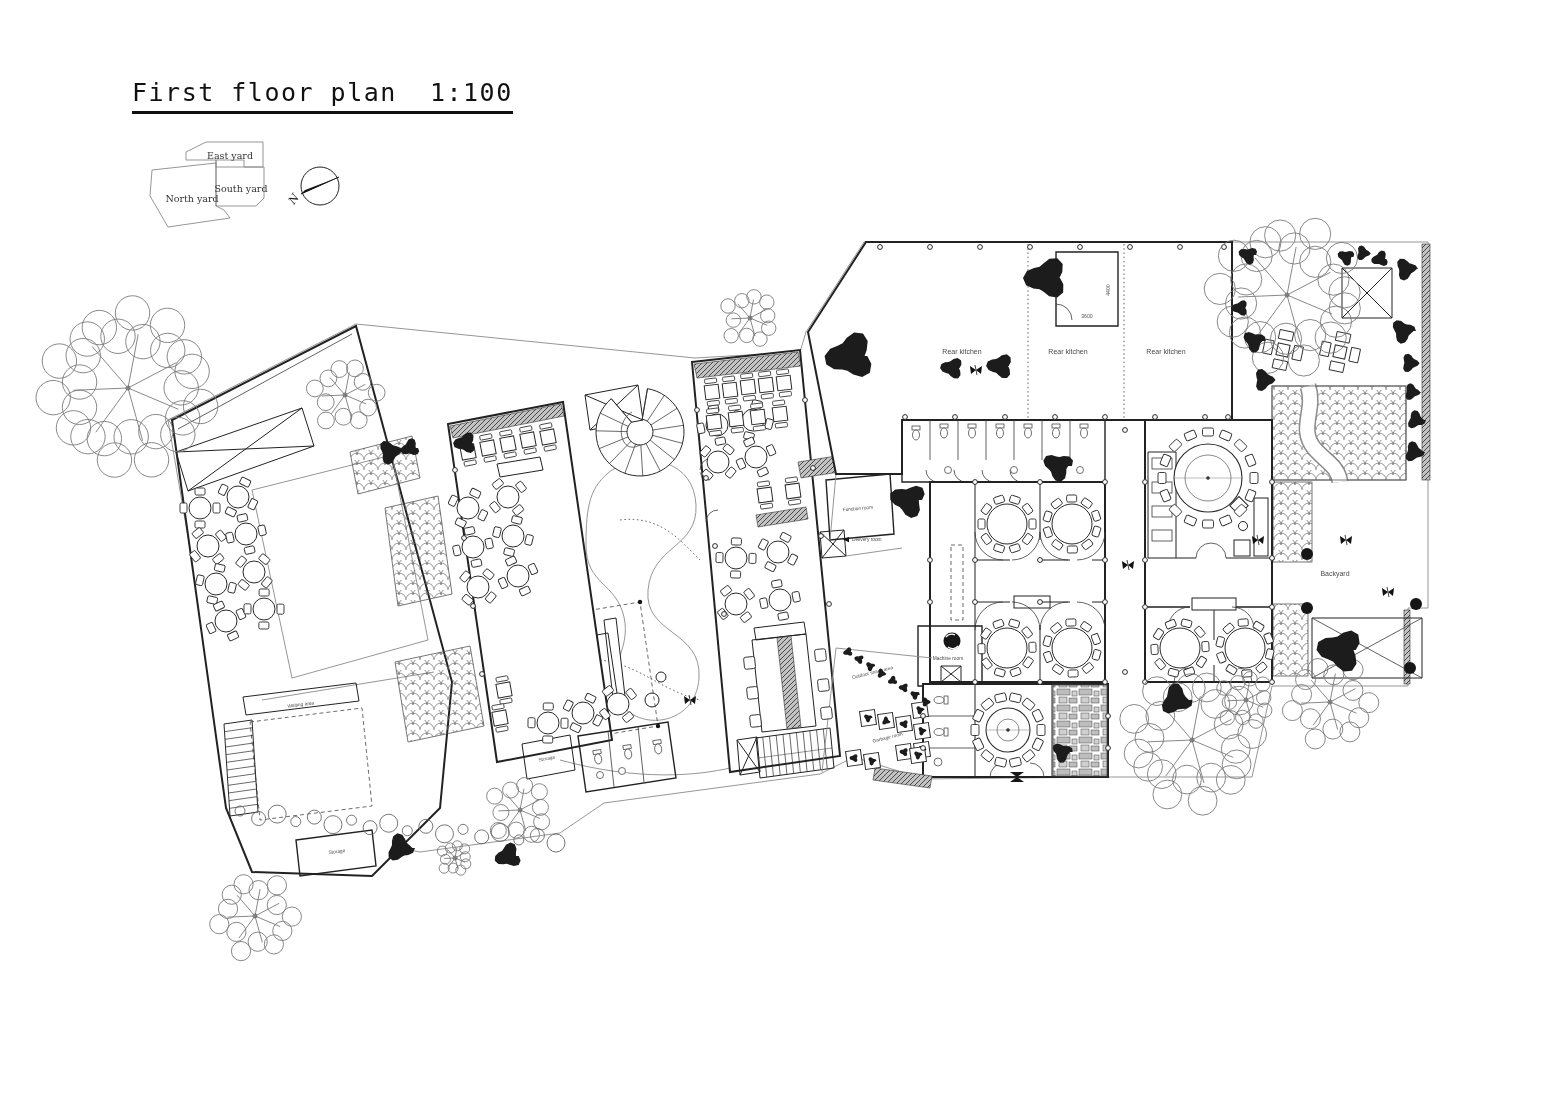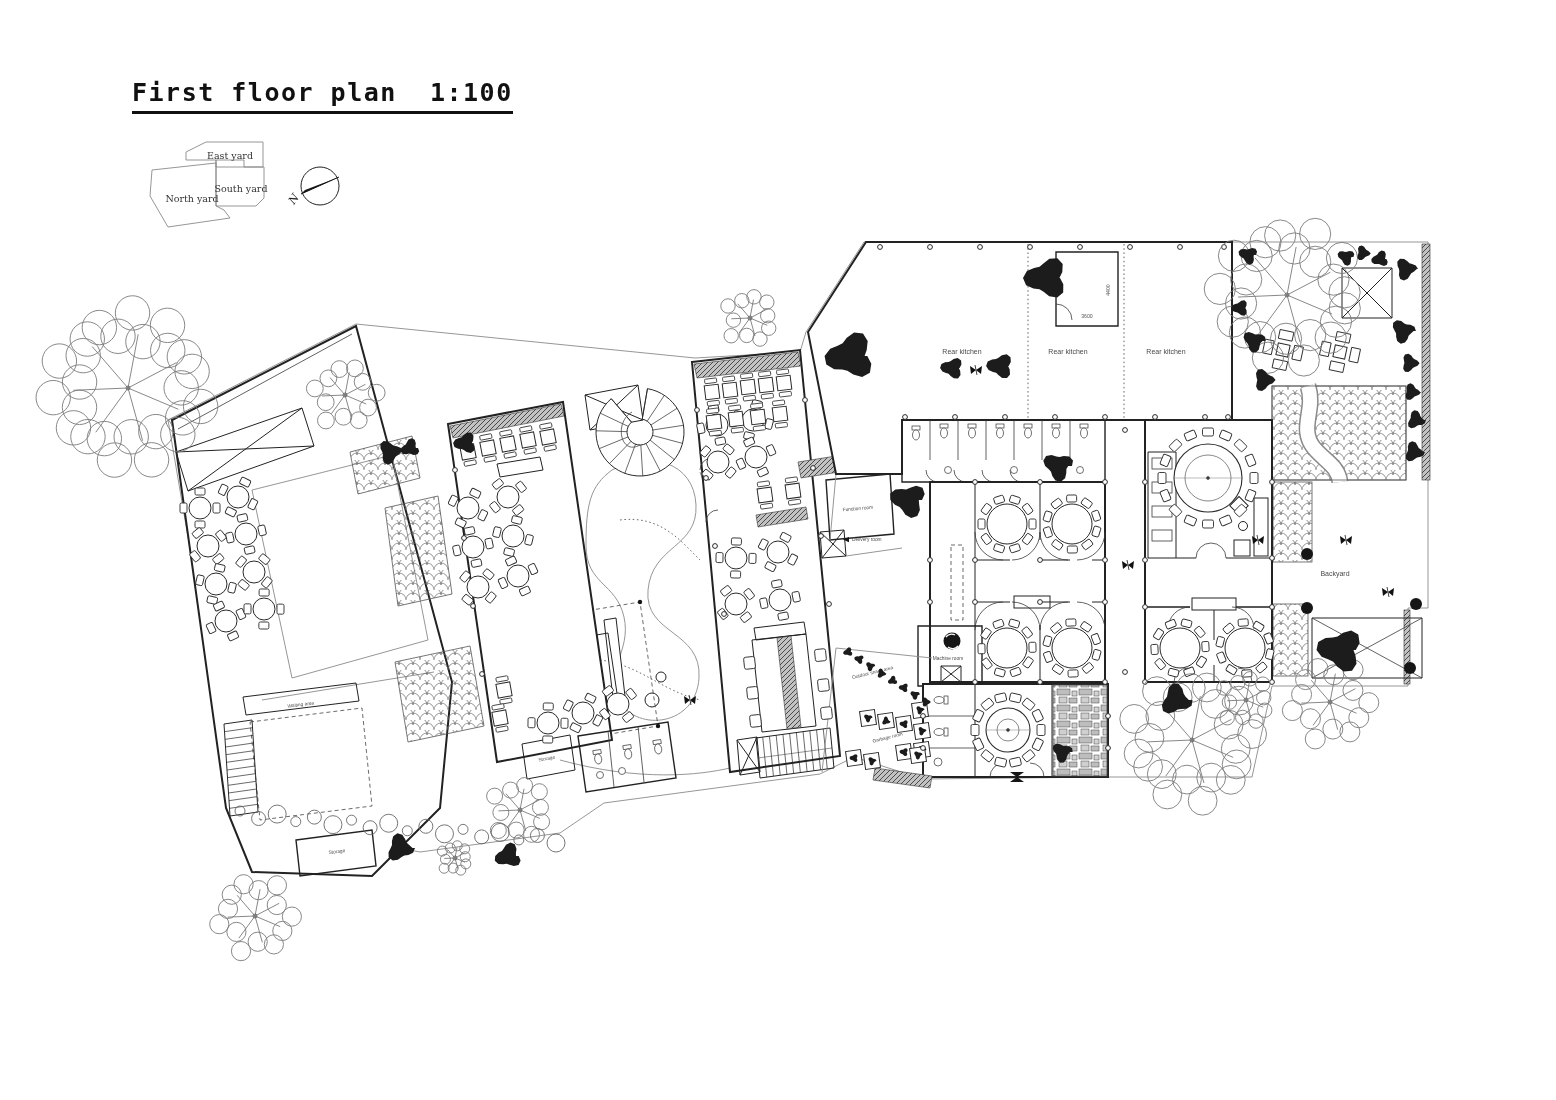--- a/index.html
+++ b/index.html
@@ -1,20 +1,20 @@
 <!DOCTYPE html>
 <html style="--ink: #222222; --label: #4a4a4a; --light: #8a8a8a; --paper: #ffffff;"><head>
 <meta charset="utf-8">
 <style>
   :root{ --ink:#222; --label:#4a4a4a; --light:#8a8a8a; --paper:#fff; }
   html,body{margin:0;padding:0;background:var(--paper);}
   #stage{position:relative;width:1556px;height:1100px;background:var(--paper);overflow:hidden;
          font-family:"Liberation Sans",sans-serif;}
   .title{position:absolute;left:132px;top:78px;font-family:"DejaVu Sans Mono",monospace;
-         font-size:25px;font-weight:bold;letter-spacing:1.5px;color:#111;
+         font-size:25px;font-weight:normal;letter-spacing:1.5px;color:#111;
          border-bottom:3.5px solid #111;padding-bottom:4px;white-space:pre;}
   svg{position:absolute;left:0;top:0;}
   svg text{font-family:"Liberation Sans",sans-serif;fill:var(--label);}
   .lbl{font-size:7px;}
   .lbl5{font-size:4.8px;}
   .dim{font-size:5.2px;fill:#555;}
   .yard{font-family:"DejaVu Serif",serif;font-size:9.5px;fill:#333;}
   .nm{font-family:"DejaVu Serif",serif;font-size:11px;font-style:italic;fill:#222;}
   .w2{stroke:var(--ink);stroke-width:2;fill:#fff;}
   .w15{stroke:var(--ink);stroke-width:1.4;fill:#fff;}

